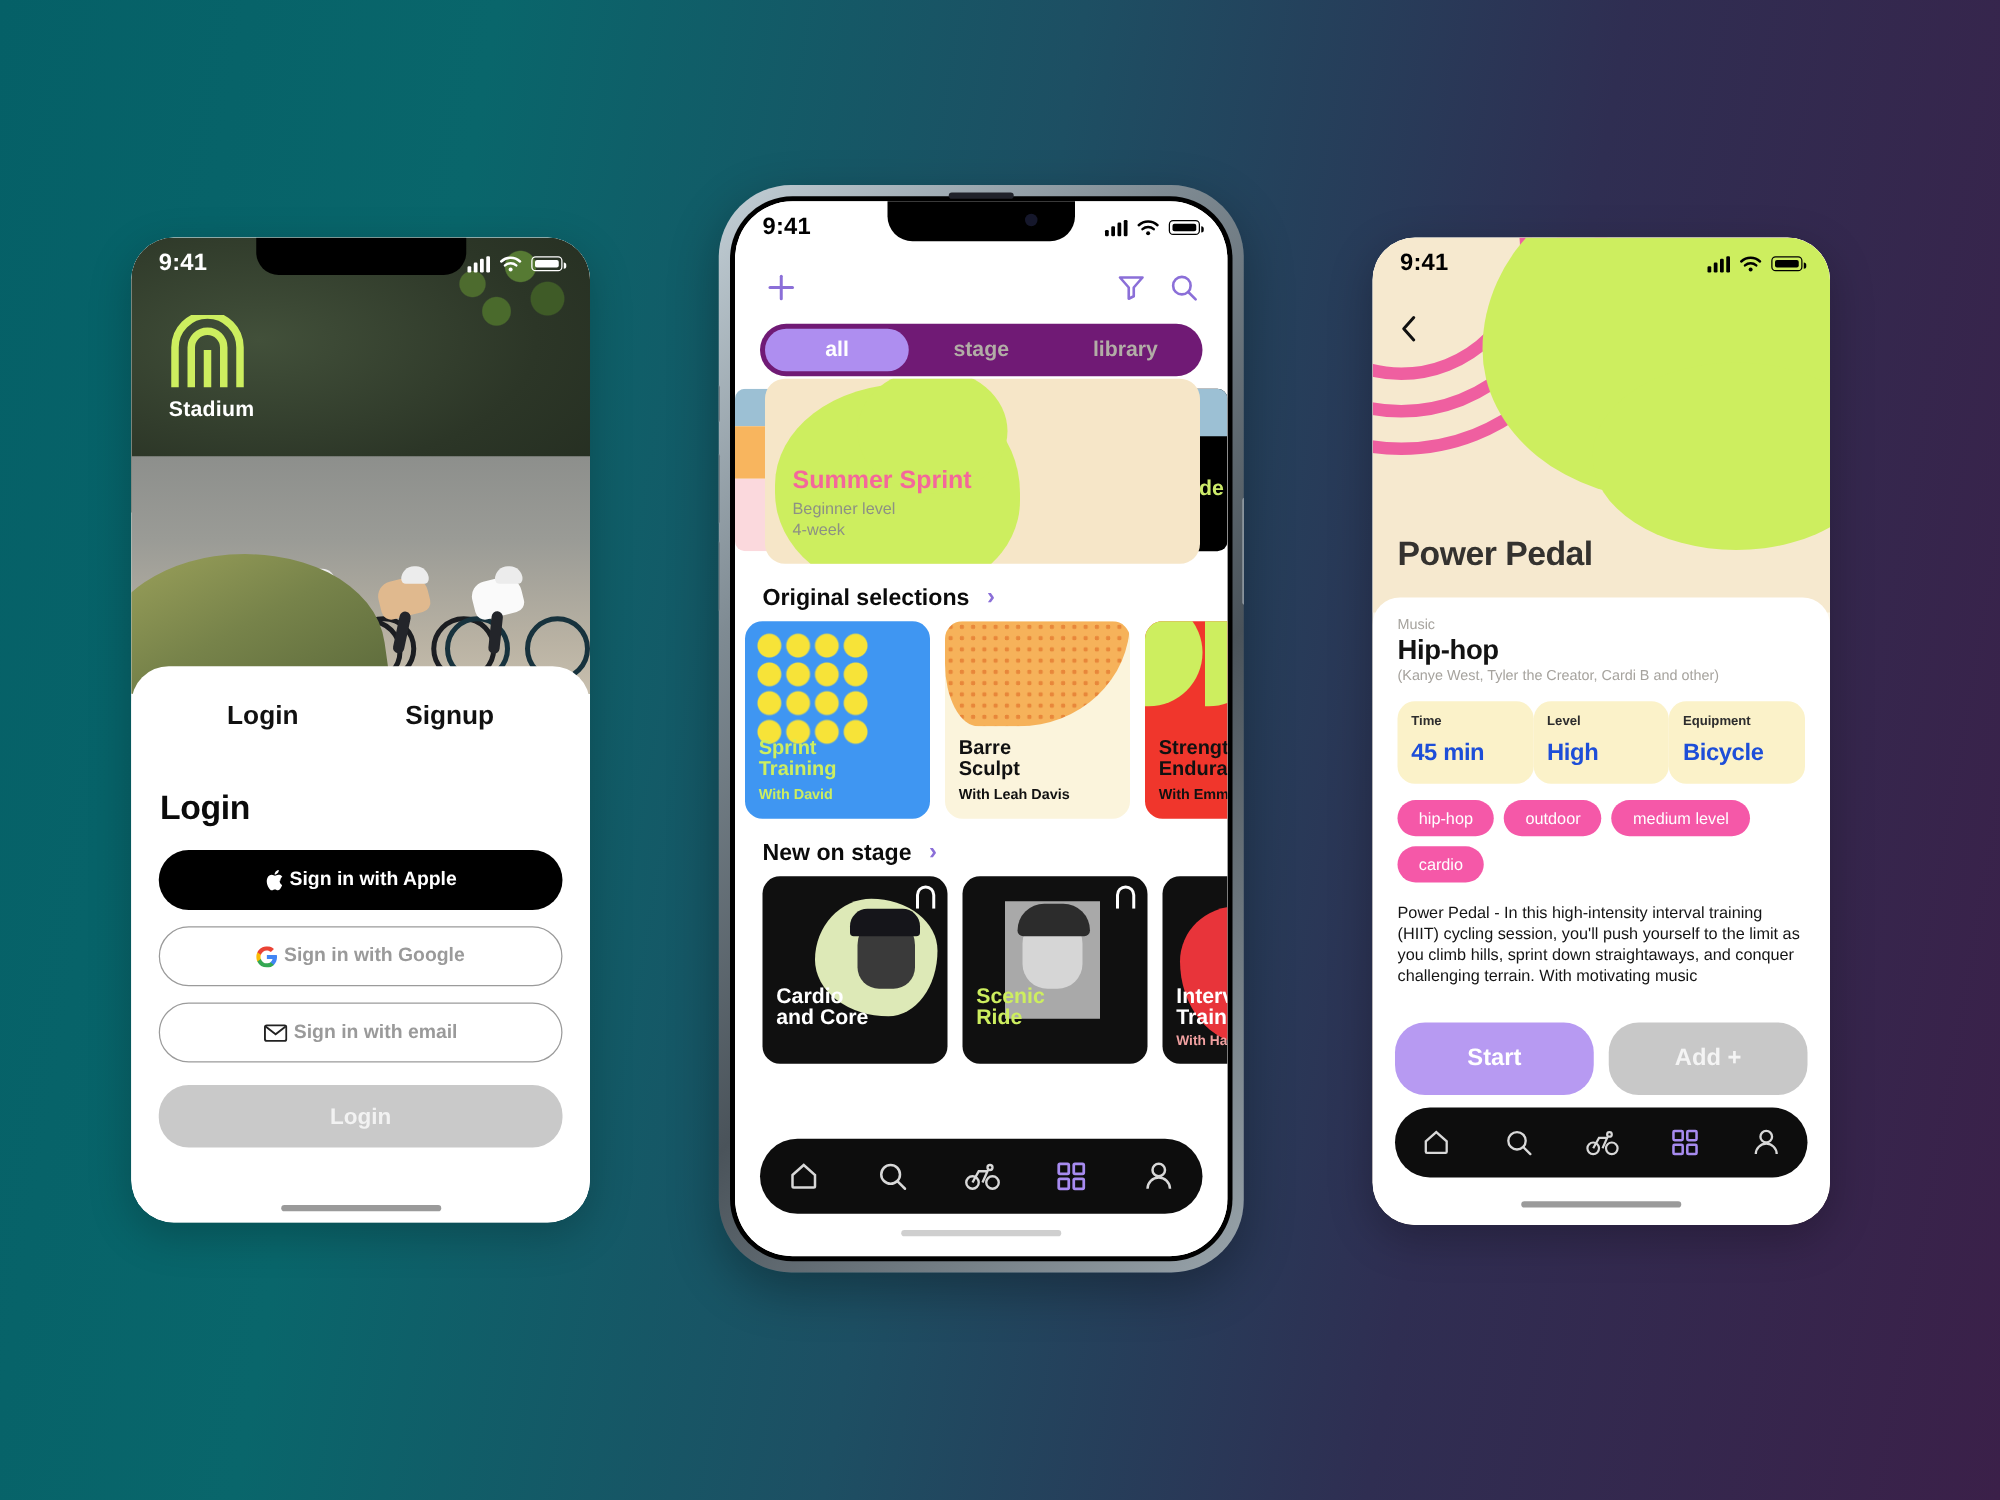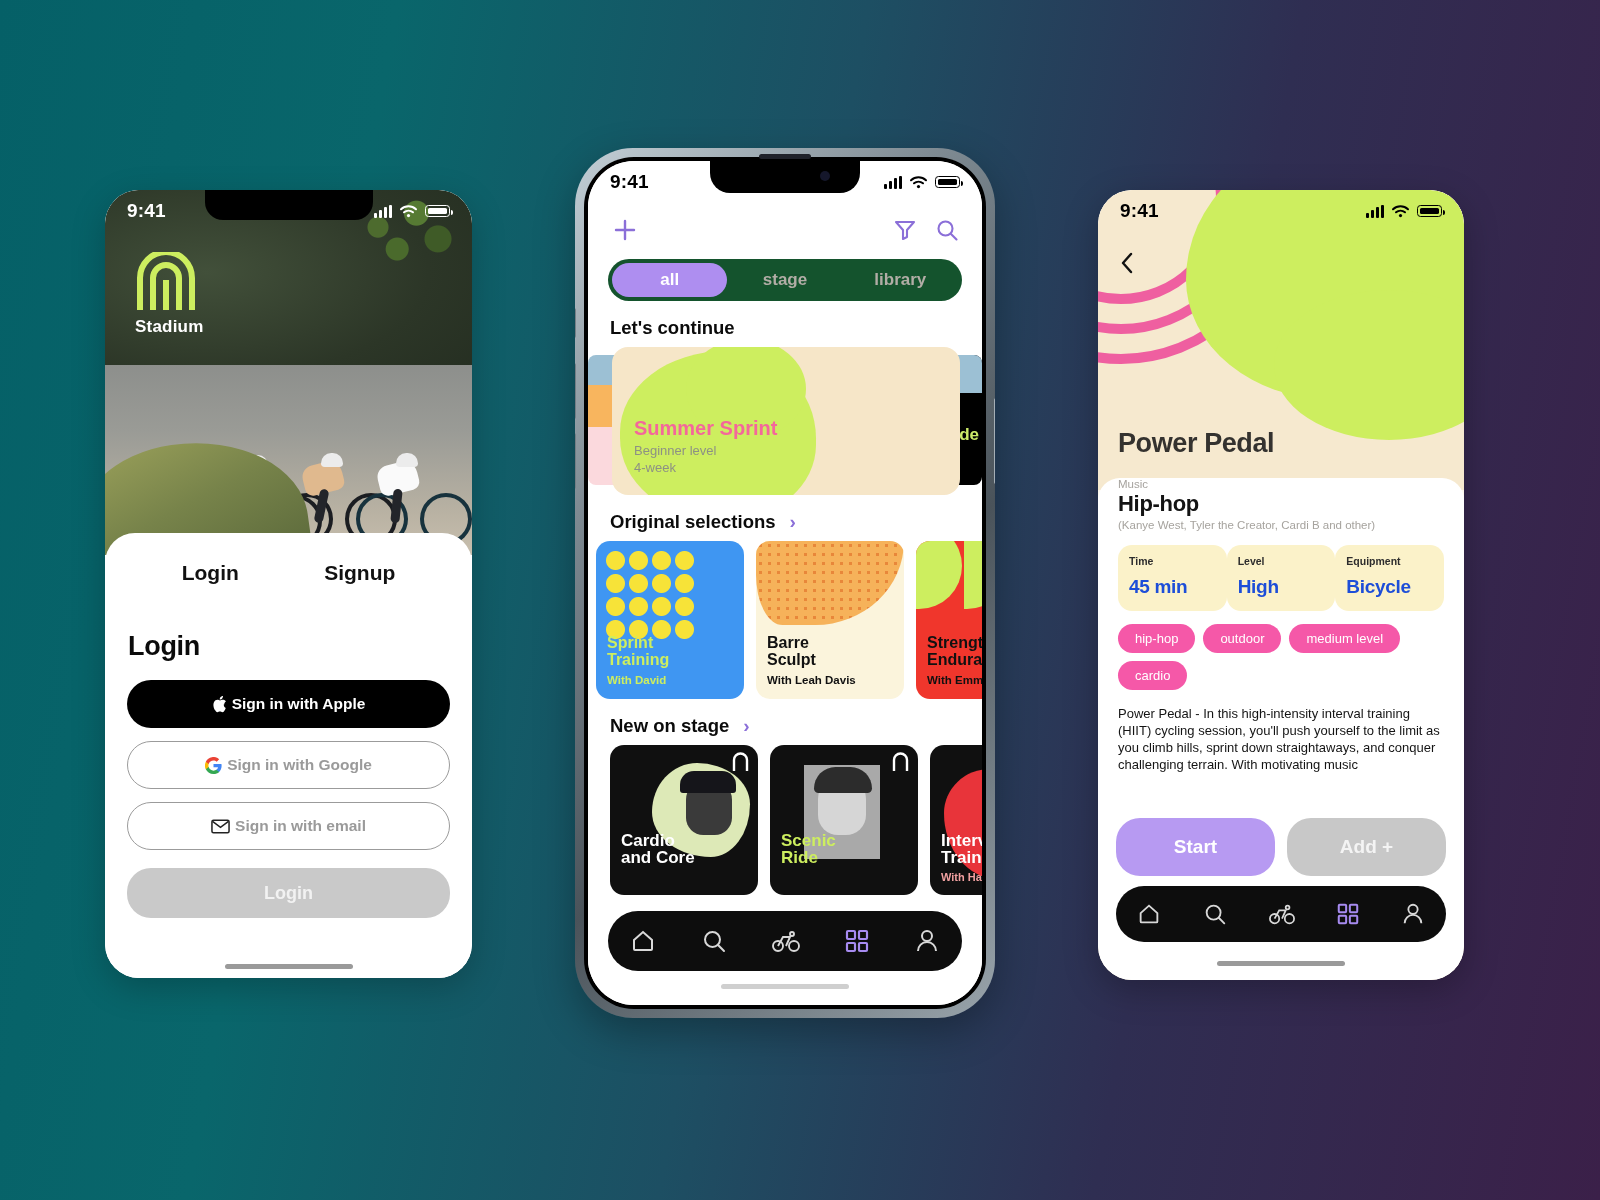--- a/index.html
+++ b/index.html
@@ -77,21 +77,21 @@
   #p2 .screen{ border-radius:46px; left:4px; right:4px; top:4px; bottom:4px; }
   #p2 .notch{ position:absolute; top:4px; left:50%; transform:translateX(-50%);
       width:150px; height:32px; background:#000; border-radius:0 0 20px 20px; z-index:36;}
   #p2 .notch .dot{position:absolute;right:30px;top:10px;width:10px;height:10px;border-radius:50%;background:#15172b;}
   #p2 .spk{position:absolute;top:-7px;left:50%;transform:translateX(-50%);width:52px;height:5px;border-radius:3px;background:#20222a;}
   .side-btn{ position:absolute; background:linear-gradient(90deg,#aab4bb,#6e787f); border-radius:2px;}
 
   .p2-body{ position:absolute; inset:0; padding-top:48px; background:#fff; overflow:hidden;}
   .p2-topbar{ display:flex; align-items:center; justify-content:space-between; padding:8px 24px 0;}
   .ic{ display:inline-flex; align-items:center; justify-content:center; }
-  .p2-seg{ margin:16px 20px 0; background:#14532d; border-radius:22px; height:42px;
+  .p2-seg{ margin:16px 20px 0; background:#701a75; border-radius:22px; height:42px;
      display:flex; align-items:flex-end; padding:4px; }
   .p2-seg div{ flex:1; text-align:center; font-size:17px; font-weight:600; color:#b2ada6; line-height:34px;}
   .p2-seg div.on{ background:#ae8ef0; color:#fff; border-radius:20px; }
   .p2-sec{ font-size:18.5px; font-weight:700; color:#0b0b0b; margin:16px 0 8px 22px; display:flex; align-items:center; gap:14px;}
   .chev{ color:#8b6fd8; font-size:19px; font-weight:700; }
   .cont-strip{ position:relative; height:148px; margin-top:2px; }
   .cont-peek{ position:absolute; left:0; top:8px; width:45px; height:130px; border-radius:8px; overflow:hidden;}
   .cont-peek i{ display:block; width:100%; }
   .cont-right{ position:absolute; right:0; top:8px; width:46px; height:130px; background:#000; border-radius:8px; overflow:hidden;}
   .cont-right .sky{position:absolute;top:0;left:0;right:0;height:38px;background:#9cc0d4;}
@@ -142,21 +142,21 @@
   #p3{ left:1098px; top:190px; width:366px; height:790px; border-radius:34px;
        background:#fdf8ec; box-shadow:0 10px 34px rgba(0,0,0,.25); }
   #p3 .screen{ border-radius:34px; background:#fdf8ec;}
   .p3-hero{ position:absolute; top:0; left:0; right:0; height:300px; background:#f6e9cf; overflow:hidden;}
   .ring{ position:absolute; border:10px solid #ef5fa0; border-radius:50%; }
   .p3-green{ position:absolute; left:88px; top:-52px; width:310px; height:262px;
      background:#cdee5f; border-radius:50% 50% 52% 48%/54% 54% 46% 46%;}
   .p3-green2{ position:absolute; left:176px; top:100px; width:230px; height:150px;
      background:#cdee5f; border-radius:50%;}
   .p3-title{ position:absolute; left:20px; top:238px; font-size:27px; font-weight:800; color:#34322f; letter-spacing:-.4px; z-index:10;}
-  .p3-sheet{ position:absolute; left:0; right:0; top:288px; bottom:0; background:#fff; border-radius:22px 22px 34px 34px; padding:0 20px 0;}
+  .p3-sheet{ position:absolute; left:0; right:0; top:288px; bottom:0; background:#fff; border-radius:22px 22px 34px 34px; padding:16px 20px 0;}
   .mini-lbl{ font-size:11.5px; color:#a6a39e; margin-bottom:1px;}
   .mus-h{ font-size:22px; font-weight:800; color:#131313; letter-spacing:-.3px;}
   .mus-s{ font-size:11.5px; color:#a6a39e; margin-top:2px;}
   .stat-row{ display:flex; margin-top:14px; }
   .stat{ flex:1; background:#fbf2c9; border-radius:14px; padding:10px 11px 13px;}
   .stat .k{ font-size:10.5px; font-weight:700; color:#2d2d2d; }
   .stat .v{ font-size:19px; font-weight:800; color:#1d4ed8; margin-top:9px; letter-spacing:-.3px;}
   .tags{ display:flex; flex-wrap:wrap; gap:8px; margin-top:13px; }
   .tag{ background:#f558a8; color:#fff; border-radius:18px; padding:7px 17px; font-size:13px; }
   .desc{ margin-top:15px; font-size:13px; line-height:1.32; color:#141414; max-height:68px; overflow:hidden;}
@@ -319,23 +319,20 @@
             </span>
           </span>
         </div>
 
         <div class="p2-seg">
           <div class="on">all</div>
           <div>stage</div>
           <div>library</div>
         </div>
 
-        <div class="p2-sec">
-          <span>Let's continue</span>
-        </div>
 
         <div class="cont-strip">
           <div class="cont-peek">
             <i style="height:30px;background:#9cc0d4"></i>
             <i style="height:42px;background:#f8b55e"></i>
             <i style="height:58px;background:#fbd9dd"></i>
           </div>
           <div class="cont-right">
             <div class="sky"></div>
             <span>de</span>

